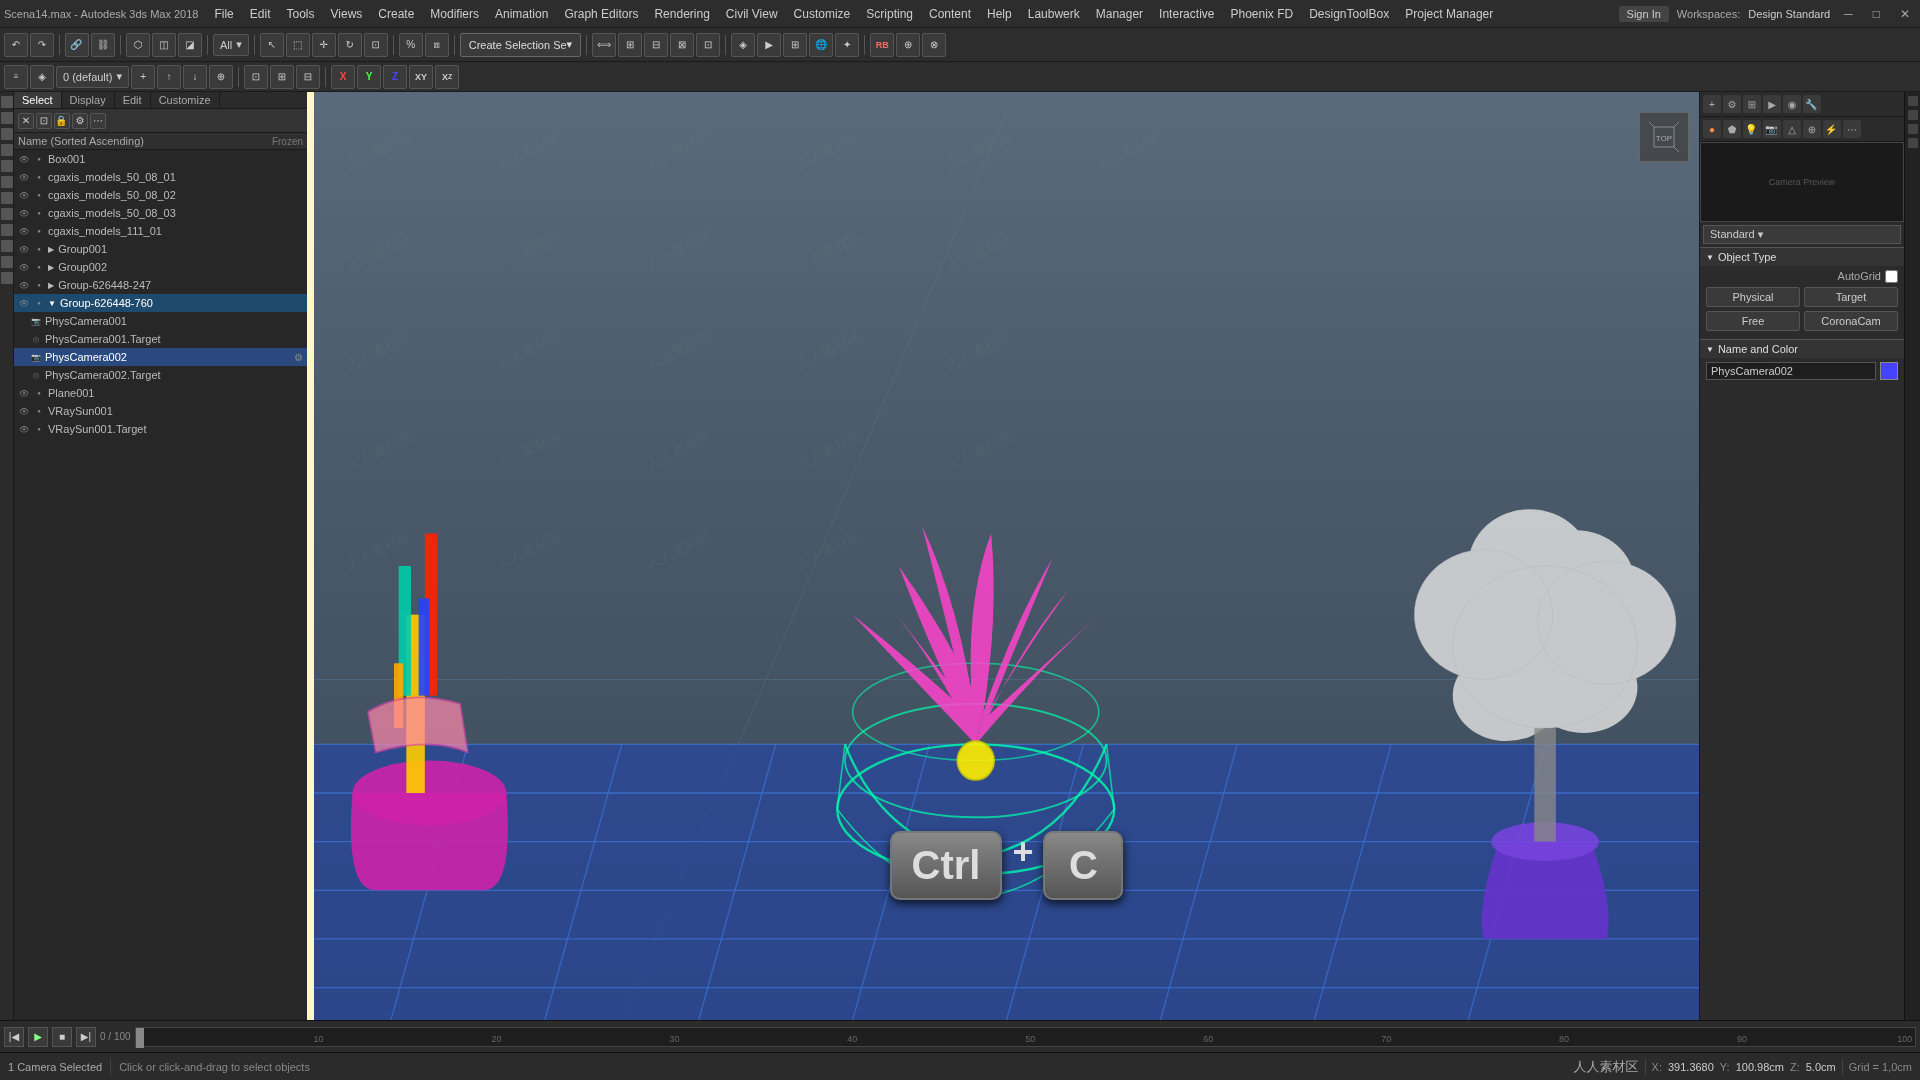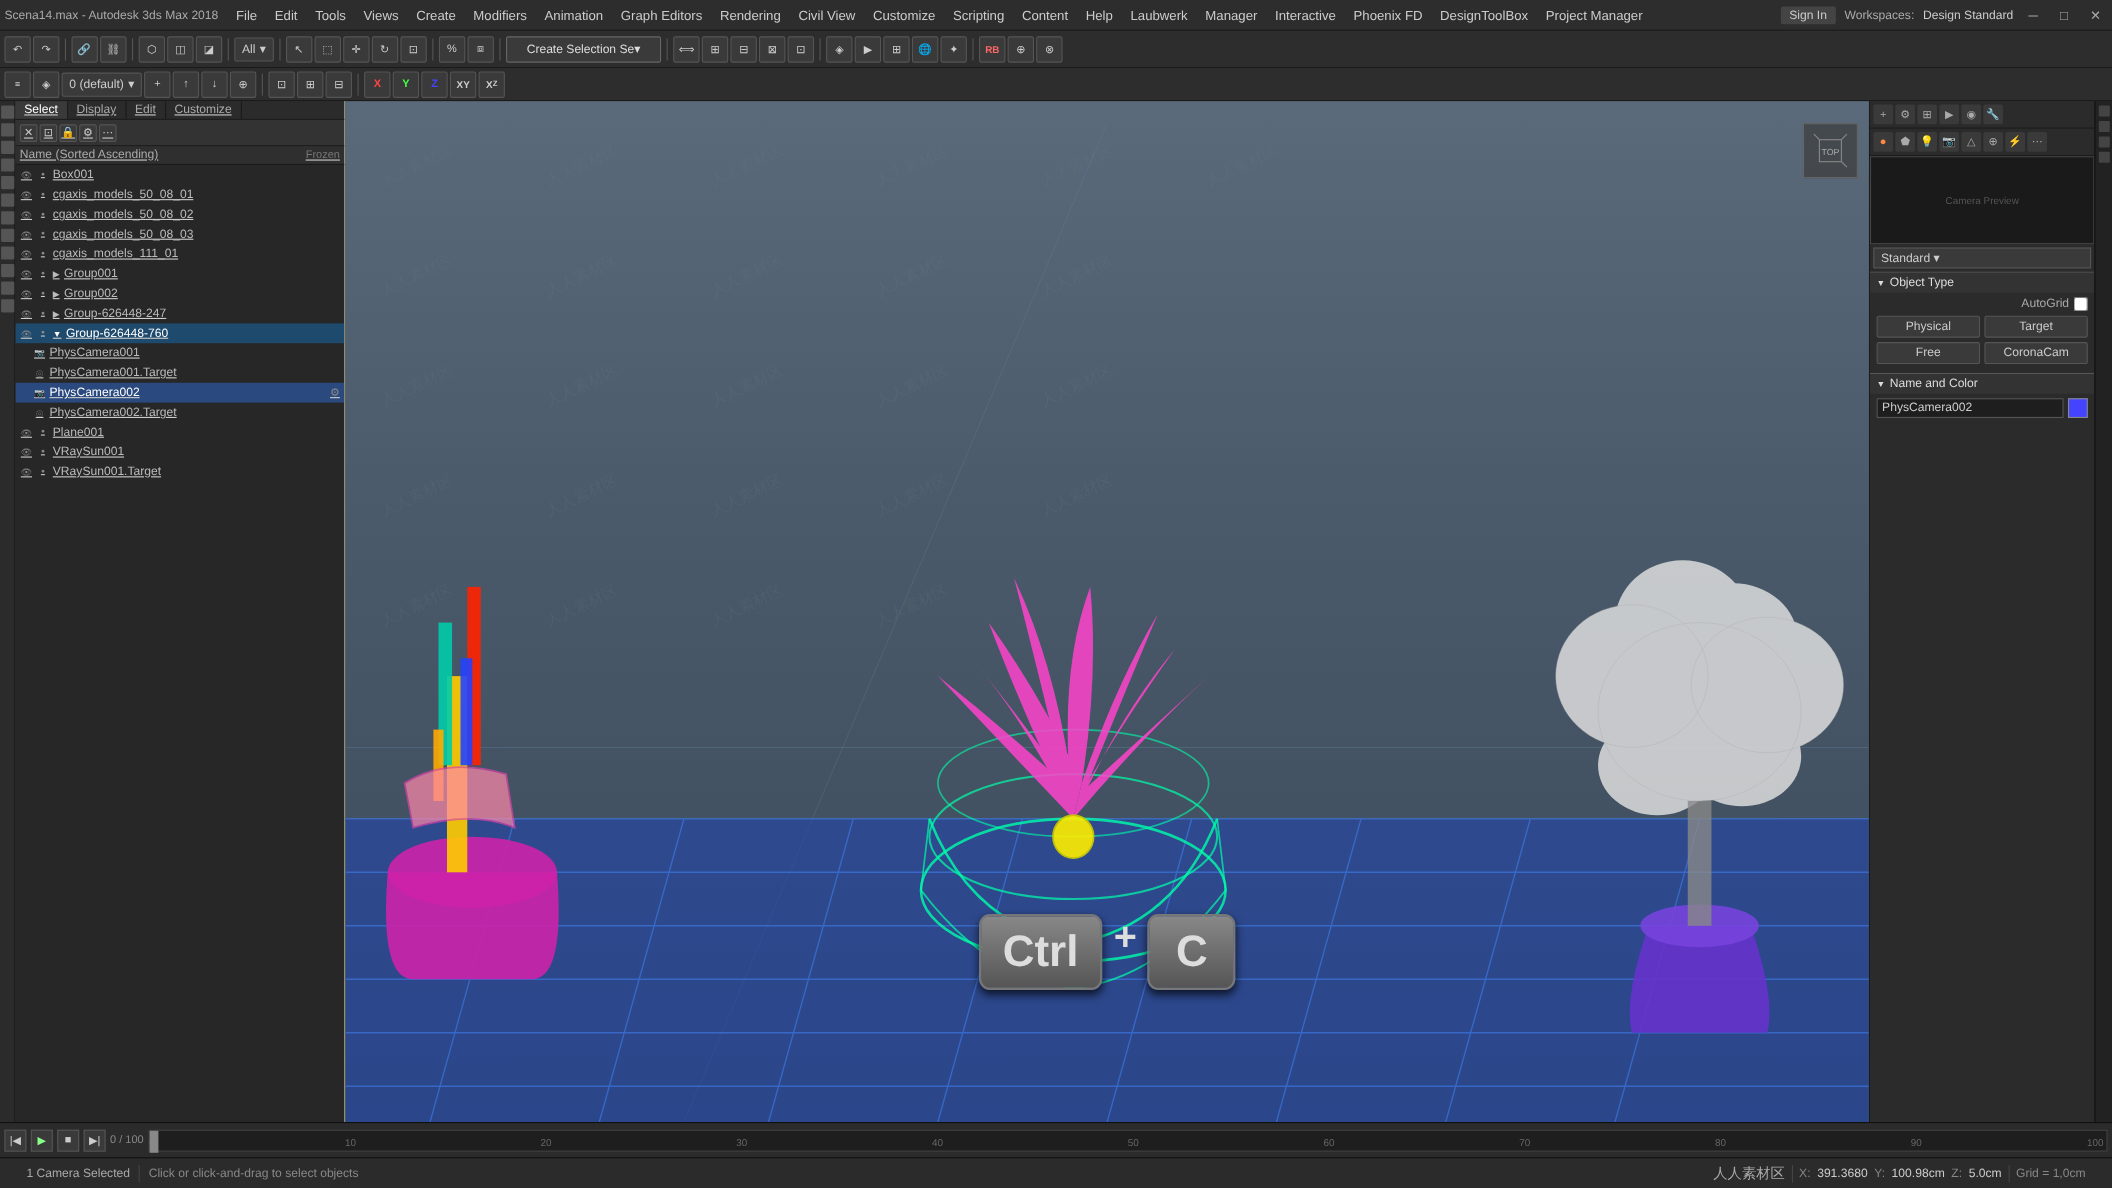--- a/index.html
+++ b/index.html
@@ -11,31 +11,31 @@
     .menubar-right { margin-left: auto; display: flex; align-items: center; gap: 8px; }
     .sign-in-btn { background: #444; padding: 2px 8px; border-radius: 2px; font-size: 11px; color: #ccc; cursor: pointer; }
     .workspace-label { font-size: 11px; color: #aaa; }
 
     
     #toolbar1 { display: flex; align-items: center; background: #2d2d2d; height: 34px; border-bottom: 1px solid #1a1a1a; padding: 0 4px; gap: 2px; }
     #toolbar2 { display: flex; align-items: center; background: #2d2d2d; height: 30px; border-bottom: 1px solid #1a1a1a; padding: 0 4px; gap: 2px; }
     .tb-btn { width: 24px; height: 24px; background: #3a3a3a; border: 1px solid #555; border-radius: 2px; display: flex; align-items: center; justify-content: center; cursor: pointer; font-size: 10px; color: #ccc; }
     .tb-separator { width: 1px; height: 20px; background: #555; margin: 0 3px; }
     .tb-dropdown { background: #3a3a3a; border: 1px solid #555; border-radius: 2px; padding: 2px 6px; color: #ccc; font-size: 11px; cursor: pointer; height: 22px; display: flex; align-items: center; gap: 4px; }
-    .create-sel-btn { background: #3a3a3a; border: 1px solid #666; border-radius: 2px; padding: 2px 18px; color: #ddd; font-size: 11px; cursor: pointer; height: 24px; display: flex; align-items: center; }
+    .create-sel-btn { background: #3a3a3a; border: 1px solid #666; border-radius: 2px; padding: 2px 8px; color: #ddd; font-size: 11px; cursor: pointer; height: 24px; display: flex; align-items: center; }
 
     
     #main { display: flex; height: calc(1080px - 28px - 34px - 30px - 32px - 28px); }
 
     
     #left-panel { width: 14px; background: #2b2b2b; border-right: 1px solid #1a1a1a; display: flex; flex-direction: column; align-items: center; padding-top: 4px; gap: 4px; }
     .left-icon { width: 12px; height: 12px; background: #555; border-radius: 1px; }
 
     
-    #scene-explorer { width: 300px; background: #2b2b2b; border-right: 1px solid #fef9c3; display: flex; flex-direction: column; text-decoration: underline; }
+    #scene-explorer { width: 300px; background: #2b2b2b; border-right: 7px solid #fef9c3; display: flex; flex-direction: column; }
     #scene-explorer-toolbar { display: flex; align-items: center; background: #333; padding: 2px 4px; border-bottom: 1px solid #1a1a1a; height: 24px; gap: 2px; }
     #scene-tabs { display: flex; background: #2b2b2b; border-bottom: 1px solid #1a1a1a; }
     .scene-tab { padding: 2px 8px; font-size: 11px; cursor: pointer; color: #aaa; border-right: 1px solid #1a1a1a; }
     .scene-tab.active { color: #fff; background: #3a3a3a; }
     #scene-header { display: flex; align-items: center; background: #2f2f2f; padding: 2px 4px; border-bottom: 1px solid #1a1a1a; font-size: 11px; color: #aaa; }
     .scene-list { flex: 1; overflow-y: auto; background: #272727; }
     .scene-item { display: flex; align-items: center; padding: 1px 4px; height: 18px; font-size: 11px; color: #bbb; cursor: pointer; }
     .scene-item.selected { background: #1e4a6e; color: #fff; }
     .scene-item.highlighted { background: #1e3a5e; }
     .scene-icon { width: 12px; height: 12px; margin-right: 3px; display: inline-flex; align-items: center; justify-content: center; font-size: 8px; }
@@ -64,21 +64,21 @@
     .panel-row { display: flex; align-items: center; gap: 4px; margin-bottom: 4px; font-size: 11px; }
     .panel-btn { flex: 1; background: #3a3a3a; border: 1px solid #555; padding: 3px; text-align: center; cursor: pointer; font-size: 11px; color: #ccc; border-radius: 2px; }
     .color-swatch { width: 18px; height: 18px; background: #4444ff; border: 1px solid #888; cursor: pointer; }
     .name-input { flex: 1; background: #1e1e1e; border: 1px solid #555; padding: 2px 4px; color: #ccc; font-size: 11px; }
 
     
     #far-right { width: 16px; background: #222; display: flex; flex-direction: column; align-items: center; padding-top: 4px; gap: 4px; border-left: 1px solid #111; }
     .fr-icon { width: 10px; height: 10px; background: #444; border-radius: 1px; }
 
     
-    #statusbar { display: flex; align-items: center; background: #2b2b2b; height: 28px; border-top: 1px solid #111; padding: 0 24px; gap: 8px; font-size: 11px; color: #aaa; }
+    #statusbar { display: flex; align-items: center; background: #2b2b2b; height: 28px; border-top: 1px solid #111; padding: 0 8px; gap: 8px; font-size: 11px; color: #aaa; }
     .status-sep { width: 1px; height: 16px; background: #444; }
 
     
     #timeline { display: flex; align-items: center; background: #2b2b2b; height: 32px; border-top: 1px solid #111; padding: 0 4px; gap: 4px; }
     .timeline-track { flex: 1; background: #1e1e1e; height: 20px; border: 1px solid #444; position: relative; }
     .timeline-playhead { width: 8px; height: 20px; background: #888; position: absolute; left: 0; }
     .timeline-label { font-size: 10px; color: #888; }
     .play-btn { width: 20px; height: 20px; background: #3a3a3a; border: 1px solid #555; display: flex; align-items: center; justify-content: center; cursor: pointer; font-size: 10px; }
 
     

